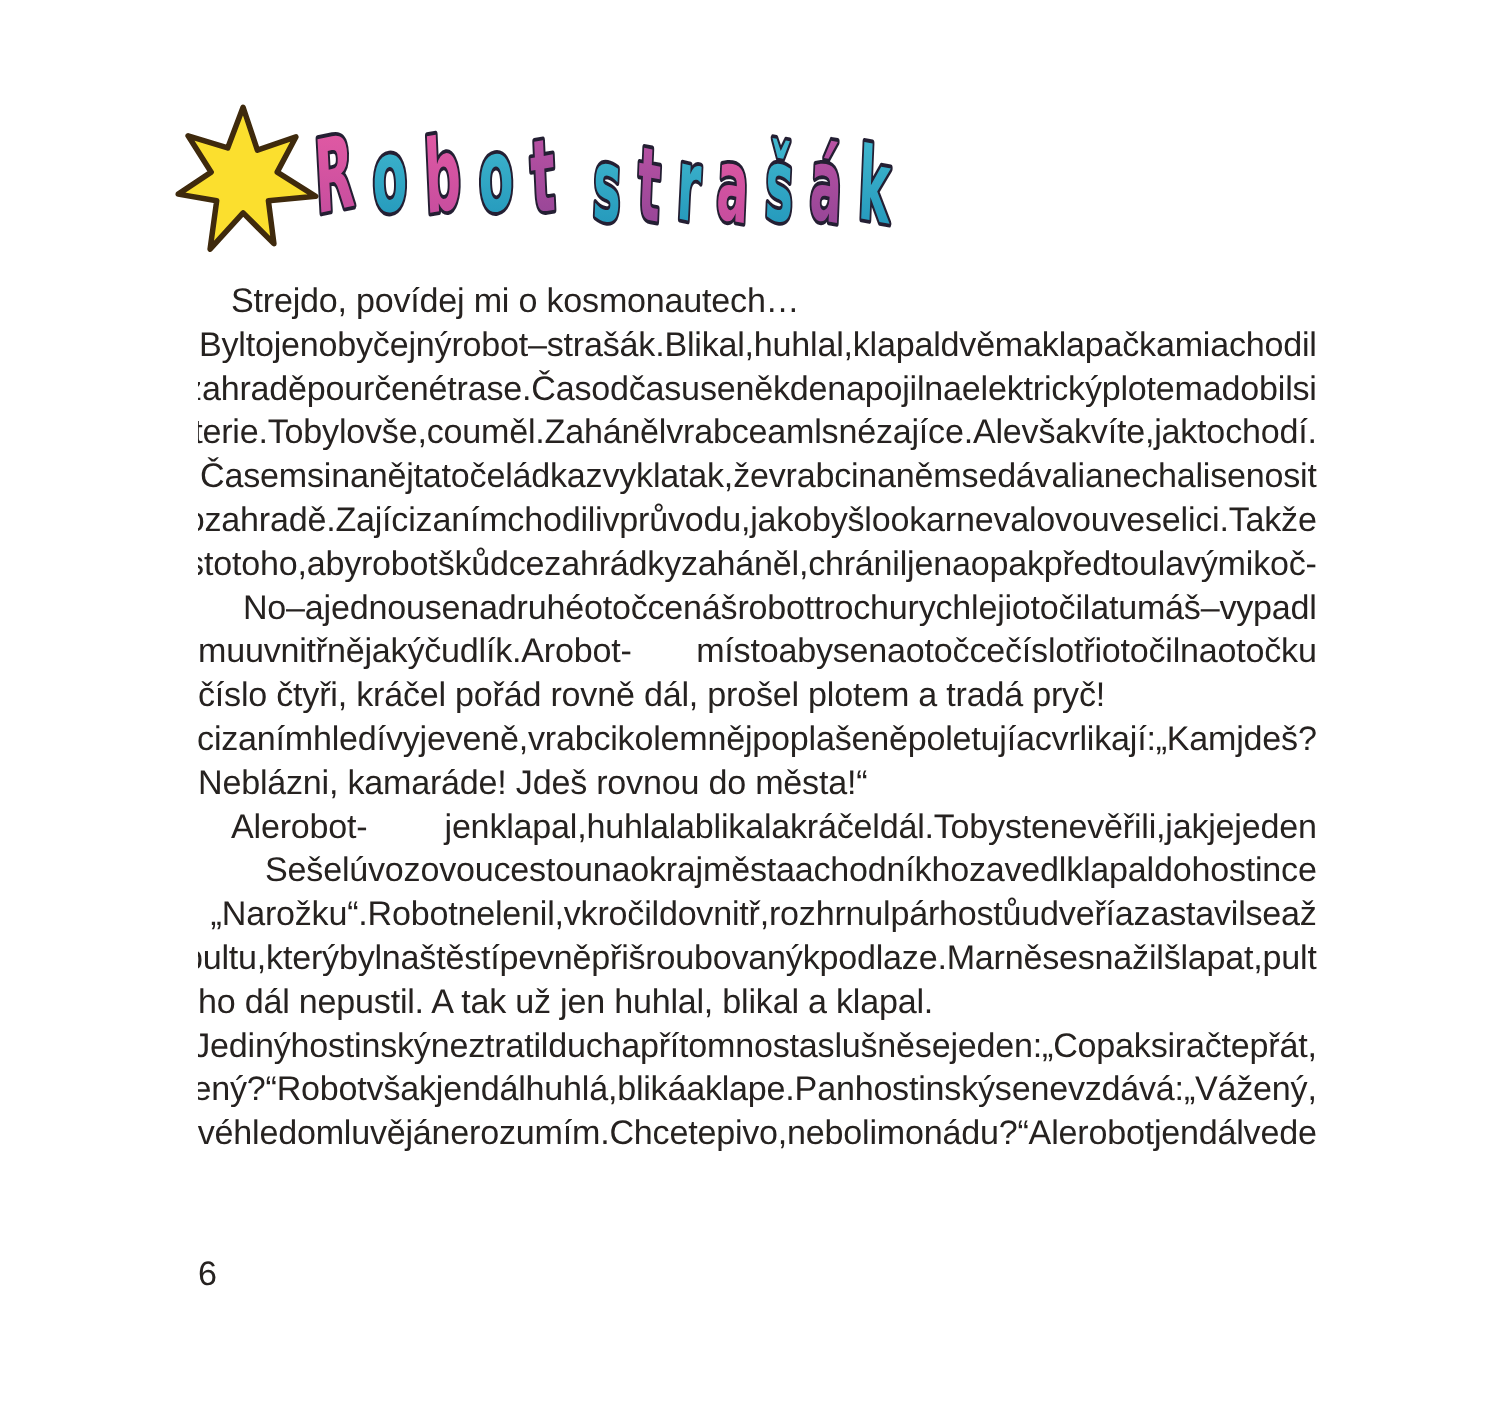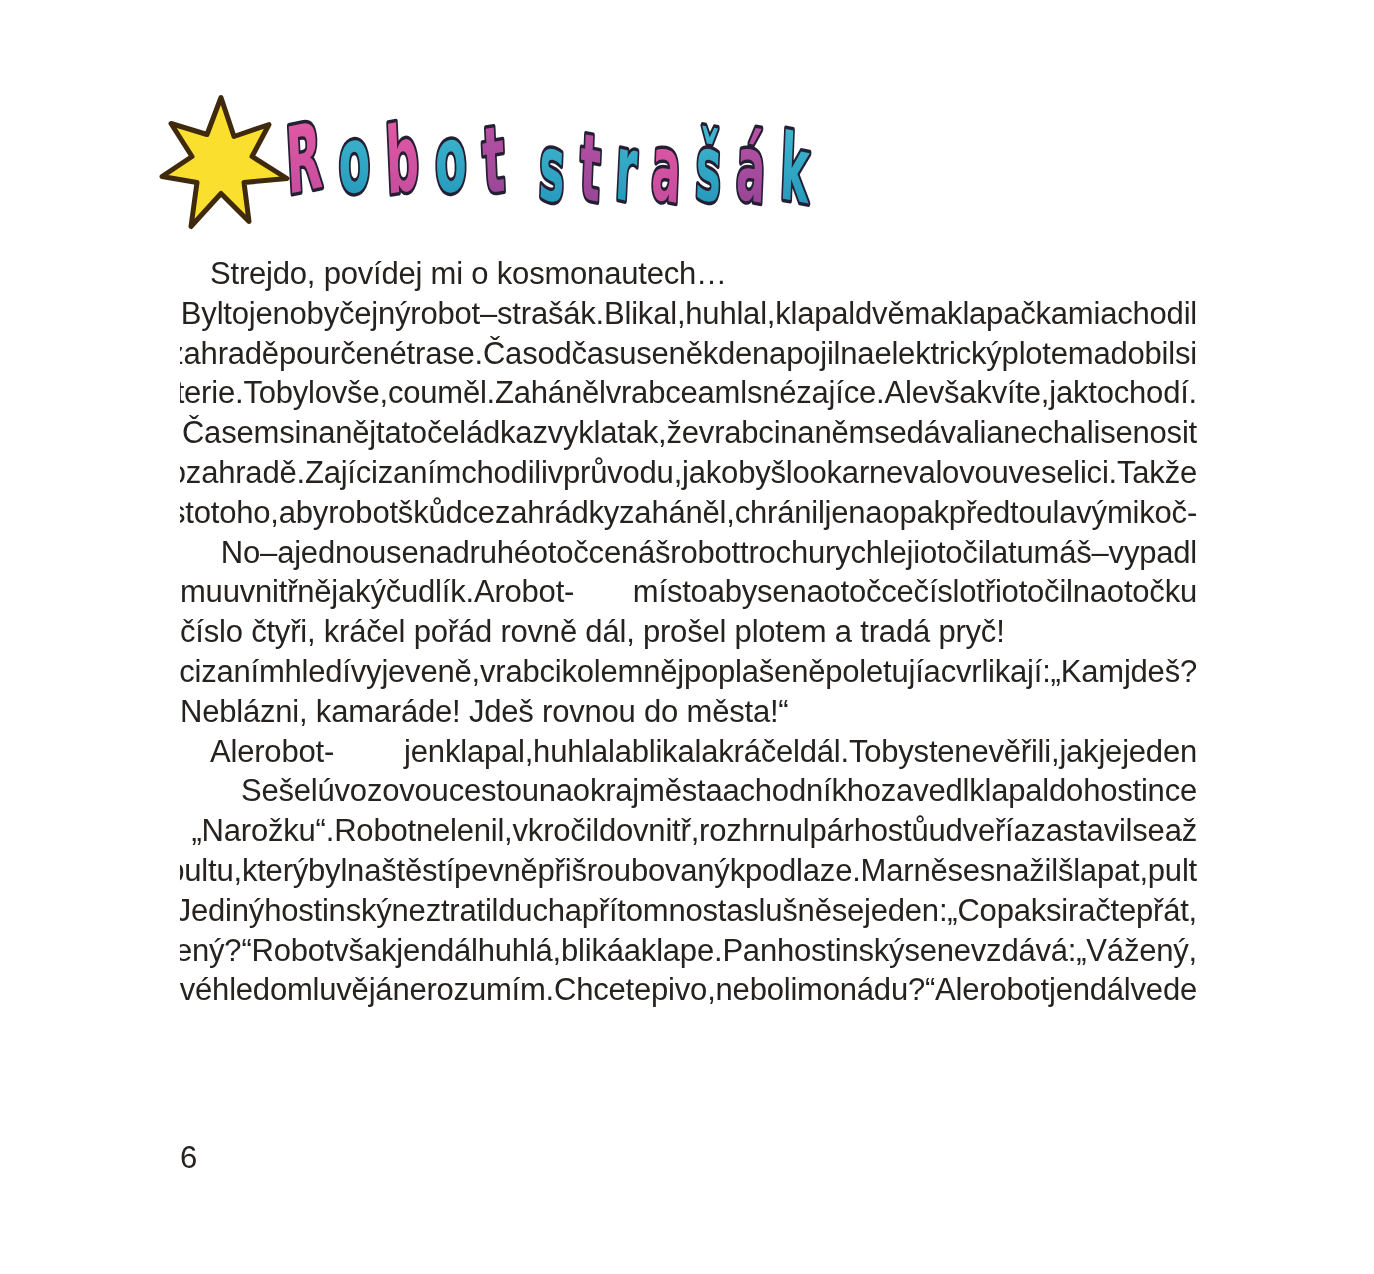--- a/index.html
+++ b/index.html
@@ -333,20 +333,21 @@
         <span>pevně</span>
         <span>přišroubovaný</span>
         <span>k</span>
         <span>podlaze.</span>
         <span>Marně</span>
         <span>se</span>
         <span>snažil</span>
         <span>šlapat,</span>
         <span>pult</span>
       </div>
+    <div class="line pline">ho dál nepustil. A tak už jen huhlal, blikal a klapal.</div>
 
     <div class="line first jline">
         <span>Jediný</span>
         <span>hostinský</span>
         <span>neztratil</span>
         <span>duchapřítomnost</span>
         <span>a</span>
         <span>slušně</span>
         <span>se</span>
         <span>jeden:</span>

